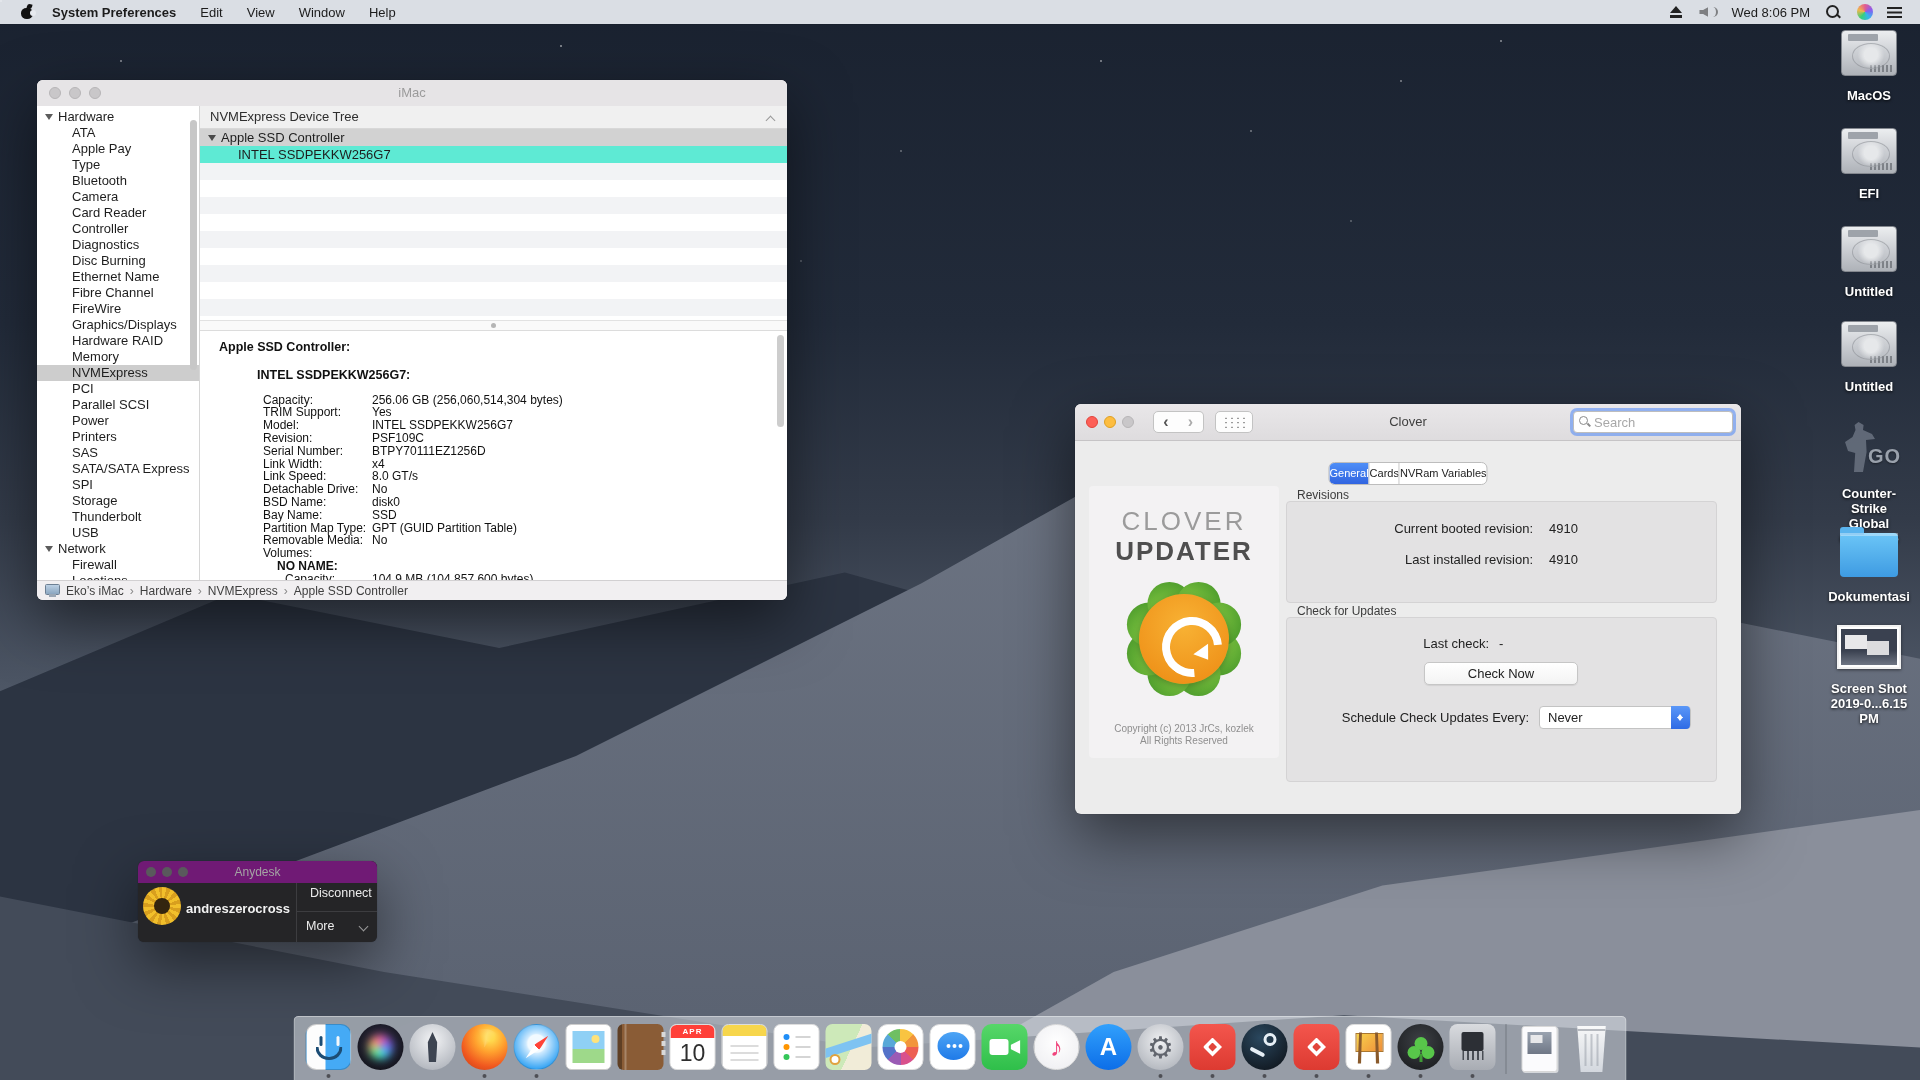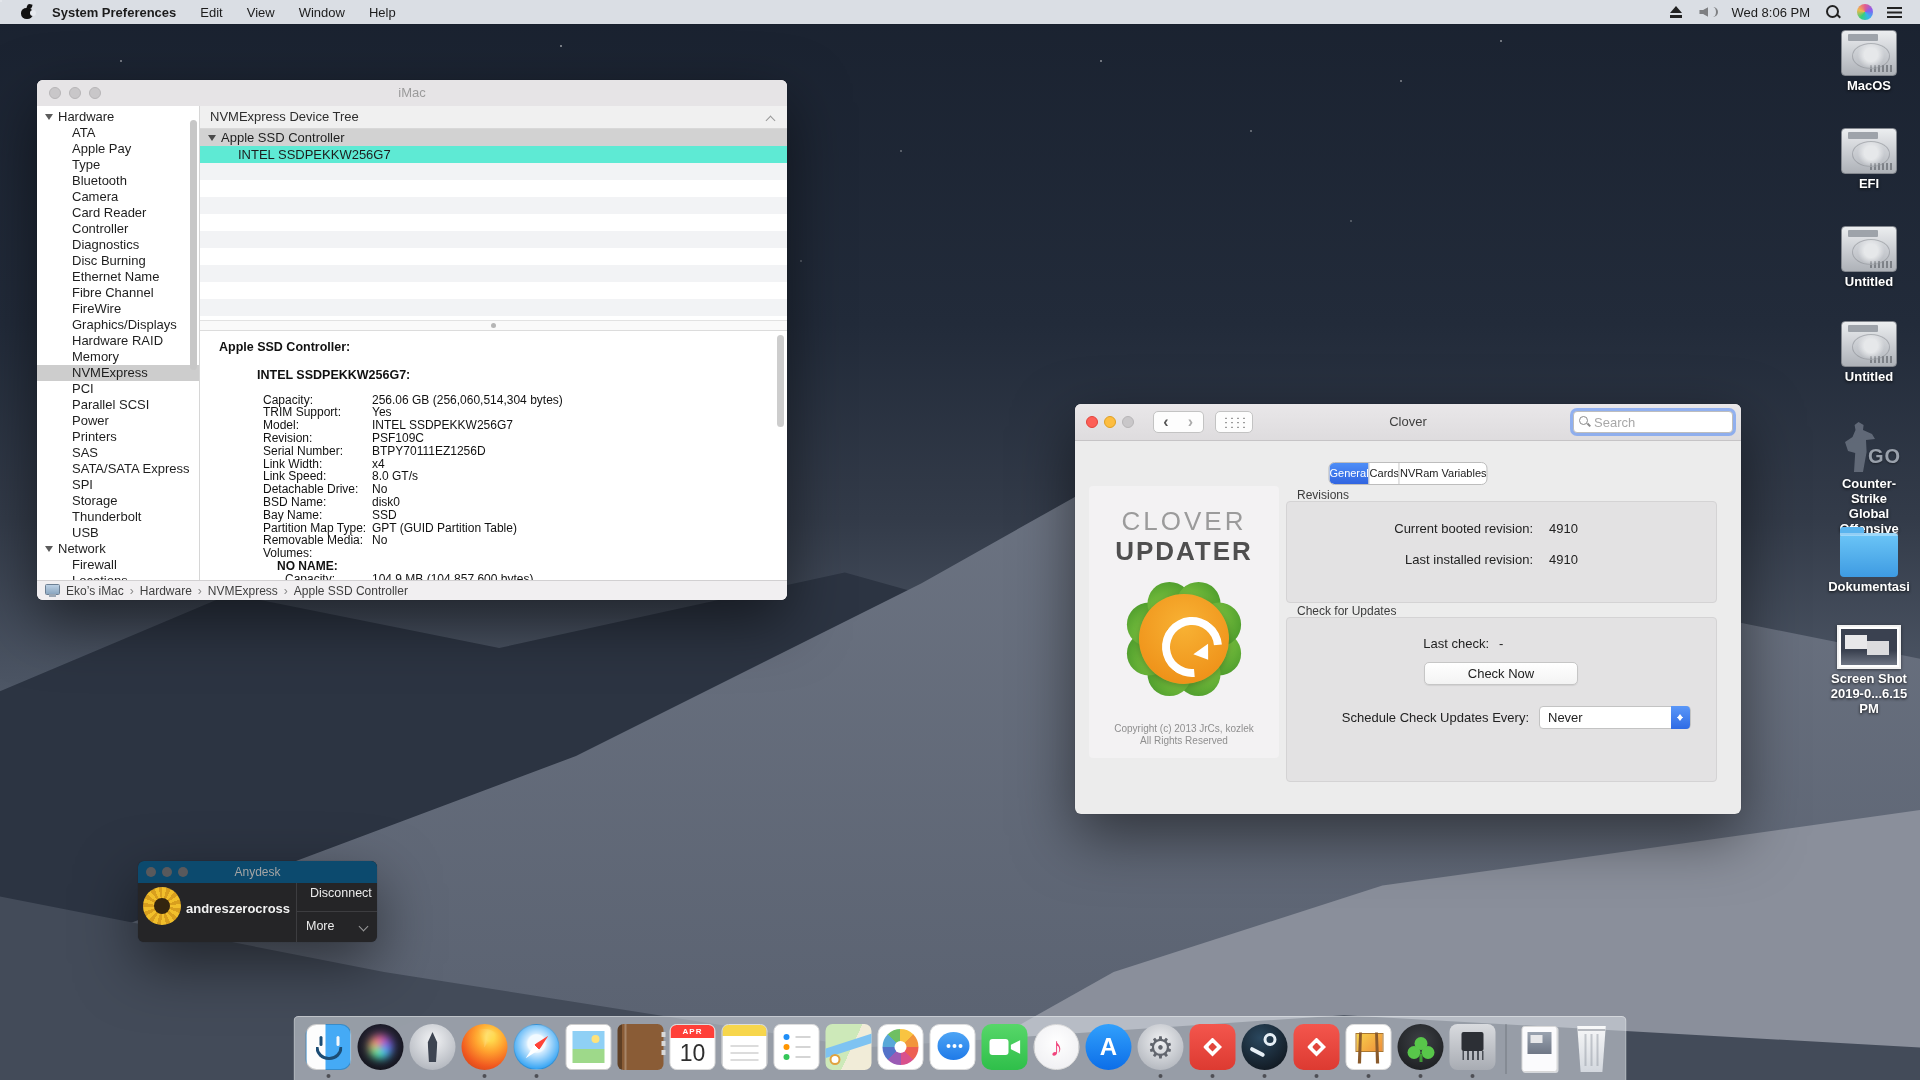--- a/index.html
+++ b/index.html
@@ -142,40 +142,40 @@
   .btn{position:absolute;left:137px;top:44px;width:154px;height:23px;background:linear-gradient(180deg,#ffffff,#f3f3f3);border:1px solid #c6c6c6;border-radius:5px;font-size:13px;color:#222;font-family:"Liberation Sans",sans-serif;box-shadow:0 1px 1px rgba(0,0,0,.08);}
   .sched{position:absolute;left:0;right:0;top:88px;height:24px;font-size:13px;color:#222;}
   .sc-l{position:absolute;right:calc(100% - 242px);line-height:24px;}
   .dropdown{position:absolute;left:252px;top:0;width:152px;height:23px;background:#fff;border:1px solid #c3c3c3;border-radius:4px;box-sizing:border-box;line-height:21px;padding-left:8px;}
   .stepper{position:absolute;right:0;top:-1px;width:19px;height:23px;background:linear-gradient(180deg,#5a97f8,#2e6be5);border-radius:0 4px 4px 0;}
   .stepper:before{content:"";position:absolute;left:6px;top:5px;border:3.5px solid transparent;border-bottom:4.5px solid #fff;}
   .stepper:after{content:"";position:absolute;left:6px;bottom:5px;border:3.5px solid transparent;border-top:4.5px solid #fff;}
 
   
   .ad{left:138px;top:861px;width:239px;height:81px;background:#252527;border-radius:6px;overflow:hidden;z-index:12;}
-  .ad-tb{position:relative;height:22px;background:#0c4a6e;}
+  .ad-tb{position:relative;height:22px;background:#701a75;}
   .ad-tb .tl{top:6px;width:10px;height:10px;background:#59595c;border:none;}
   .ad-tb .t1{left:8px;}.ad-tb .t2{left:24px;}.ad-tb .t3{left:40px;}
   .ad-title{position:absolute;left:0;right:0;top:0;line-height:22px;text-align:center;font-size:12px;color:#a4a4a4;}
   .ad-body{position:relative;height:59px;}
   .ad-avatar{position:absolute;left:5px;top:4px;width:38px;height:38px;border-radius:50%;background:repeating-conic-gradient(#f1bf2b 0 14deg,#d89f1e 14deg 28deg);overflow:hidden;}
   .ad-avatar:after{content:"";position:absolute;left:50%;top:50%;width:16px;height:16px;margin:-8px;border-radius:50%;background:#33250f;}
   .ad-user{position:absolute;left:48px;top:18px;font-size:13px;font-weight:bold;color:#f2f2f2;}
   .ad-vdiv{position:absolute;left:158px;top:0;bottom:0;width:1px;background:#3d3d40;}
   .ad-disc{position:absolute;left:172px;top:3px;width:80px;font-size:12.5px;color:#ececec;white-space:nowrap;overflow:hidden;}
   .ad-hdiv{position:absolute;left:158px;right:0;top:28px;height:1px;background:#3d3d40;}
   .ad-more{position:absolute;left:168px;top:36px;font-size:12.5px;color:#ececec;}
   .ad-chev{position:absolute;right:8px;top:40px;width:9px;height:9px;}
   .ad-chev:before{content:"";position:absolute;left:0;top:0;width:6px;height:6px;border-right:1.5px solid #9a9a9a;border-bottom:1.5px solid #9a9a9a;transform:rotate(45deg);}
 
   
   .desk{position:absolute;left:1824px;top:0;width:90px;height:1080px;z-index:5;}
   .desk-ic{position:absolute;left:0;width:90px;text-align:center;}
   .ic-art{position:relative;margin:0 auto;}
-  .ic-label{margin-top:2px;font-size:13px;font-weight:bold;color:#fff;text-shadow:0 1px 3px rgba(0,0,0,.85);line-height:15px;}
+  .ic-label{margin-top:12px;font-size:13px;font-weight:bold;color:#fff;text-shadow:0 1px 3px rgba(0,0,0,.85);line-height:15px;}
   .drive{width:56px;height:46px;border-radius:4px;background:linear-gradient(180deg,#eceef0 0%,#c9ccd1 55%,#aeb2b8 100%);border:1px solid #83878e;box-sizing:border-box;}
   .drive:before{content:"";position:absolute;left:6px;top:3px;width:30px;height:7px;background:#9ea3aa;border-radius:1px;}
   .drive:after{content:"";position:absolute;left:10px;top:12px;width:36px;height:24px;border-radius:50%;background:radial-gradient(circle at 50% 45%,#e6e8ea 0 30%,rgba(200,203,208,.2) 60%);border:1px solid rgba(130,134,140,.5);}
   .drive .vents{position:absolute;right:4px;bottom:3px;width:22px;height:7px;background:repeating-linear-gradient(90deg,#7d8187 0 2px,transparent 2px 4px);}
   .csgo{width:64px;height:52px;}
   .csgo .soldier{position:absolute;left:8px;top:0;width:30px;height:50px;background:#6a7280;opacity:.85;clip-path:polygon(45% 0,62% 6%,60% 16%,90% 24%,100% 34%,70% 36%,72% 60%,60% 100%,30% 100%,34% 62%,10% 58%,0 40%,25% 30%,35% 16%,32% 6%);}
   .go-text{position:absolute;right:0px;bottom:6px;font-size:20px;font-weight:bold;color:#9aa1ac;letter-spacing:1px;text-shadow:0 1px 2px rgba(0,0,0,.4);}
   .folder{width:58px;height:44px;border-radius:4px;background:linear-gradient(180deg,#6cc6f7,#3e9be2);margin-top:6px !important;}
   .folder:before{content:"";position:absolute;left:0;top:-6px;width:24px;height:8px;border-radius:3px 3px 0 0;background:#5ab4ee;}
   .folder:after{content:"";position:absolute;left:0;right:0;top:0;height:3px;background:rgba(255,255,255,.35);}

